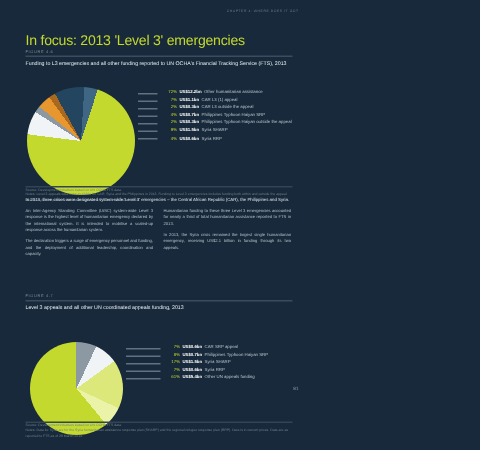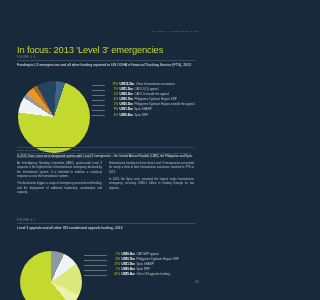--- a/index.html
+++ b/index.html
@@ -3,21 +3,21 @@
 <meta charset="utf-8">
 <style>
   html,body{margin:0;padding:0;}
   body{
     width:212px;height:300px;overflow:hidden;
     background:#17293a;
     font-family:"Liberation Sans",sans-serif;
     color:#d7dee4;
     position:relative;
   }
-  .page{position:relative;width:212px;height:268px;box-sizing:border-box;margin-top:23px;}
+  .page{position:relative;width:212px;height:268px;box-sizing:border-box;}
 
   .runhead{
     position:absolute;top:7px;right:13px;
     font-size:2.3px;letter-spacing:.35px;color:#6d7f8d;
     text-transform:uppercase;text-align:right;white-space:nowrap;
   }
 
   .title{
     position:absolute;left:17px;top:21px;
     font-size:9.4px;color:#c3d92e;letter-spacing:-.15px;white-space:nowrap;

